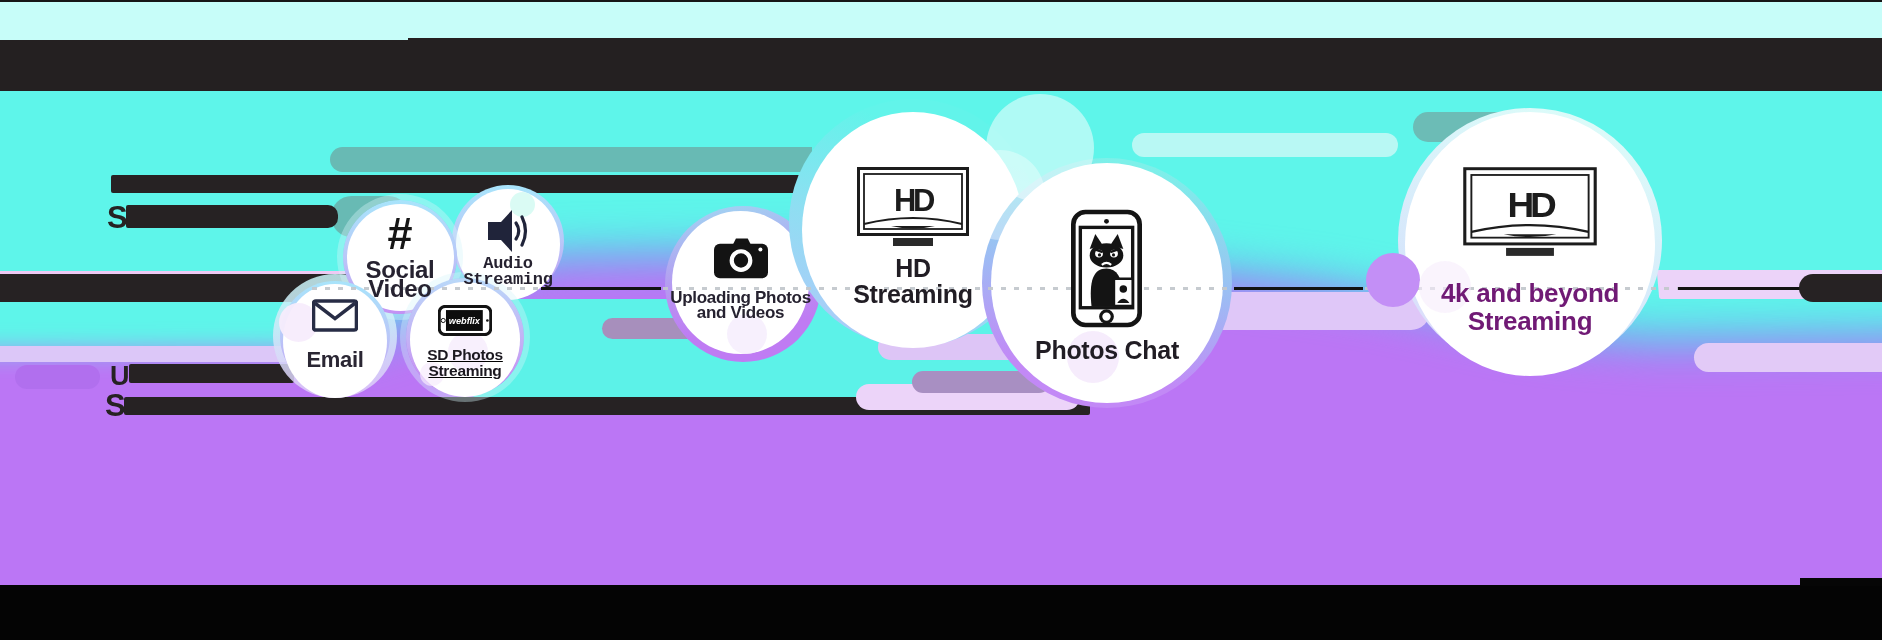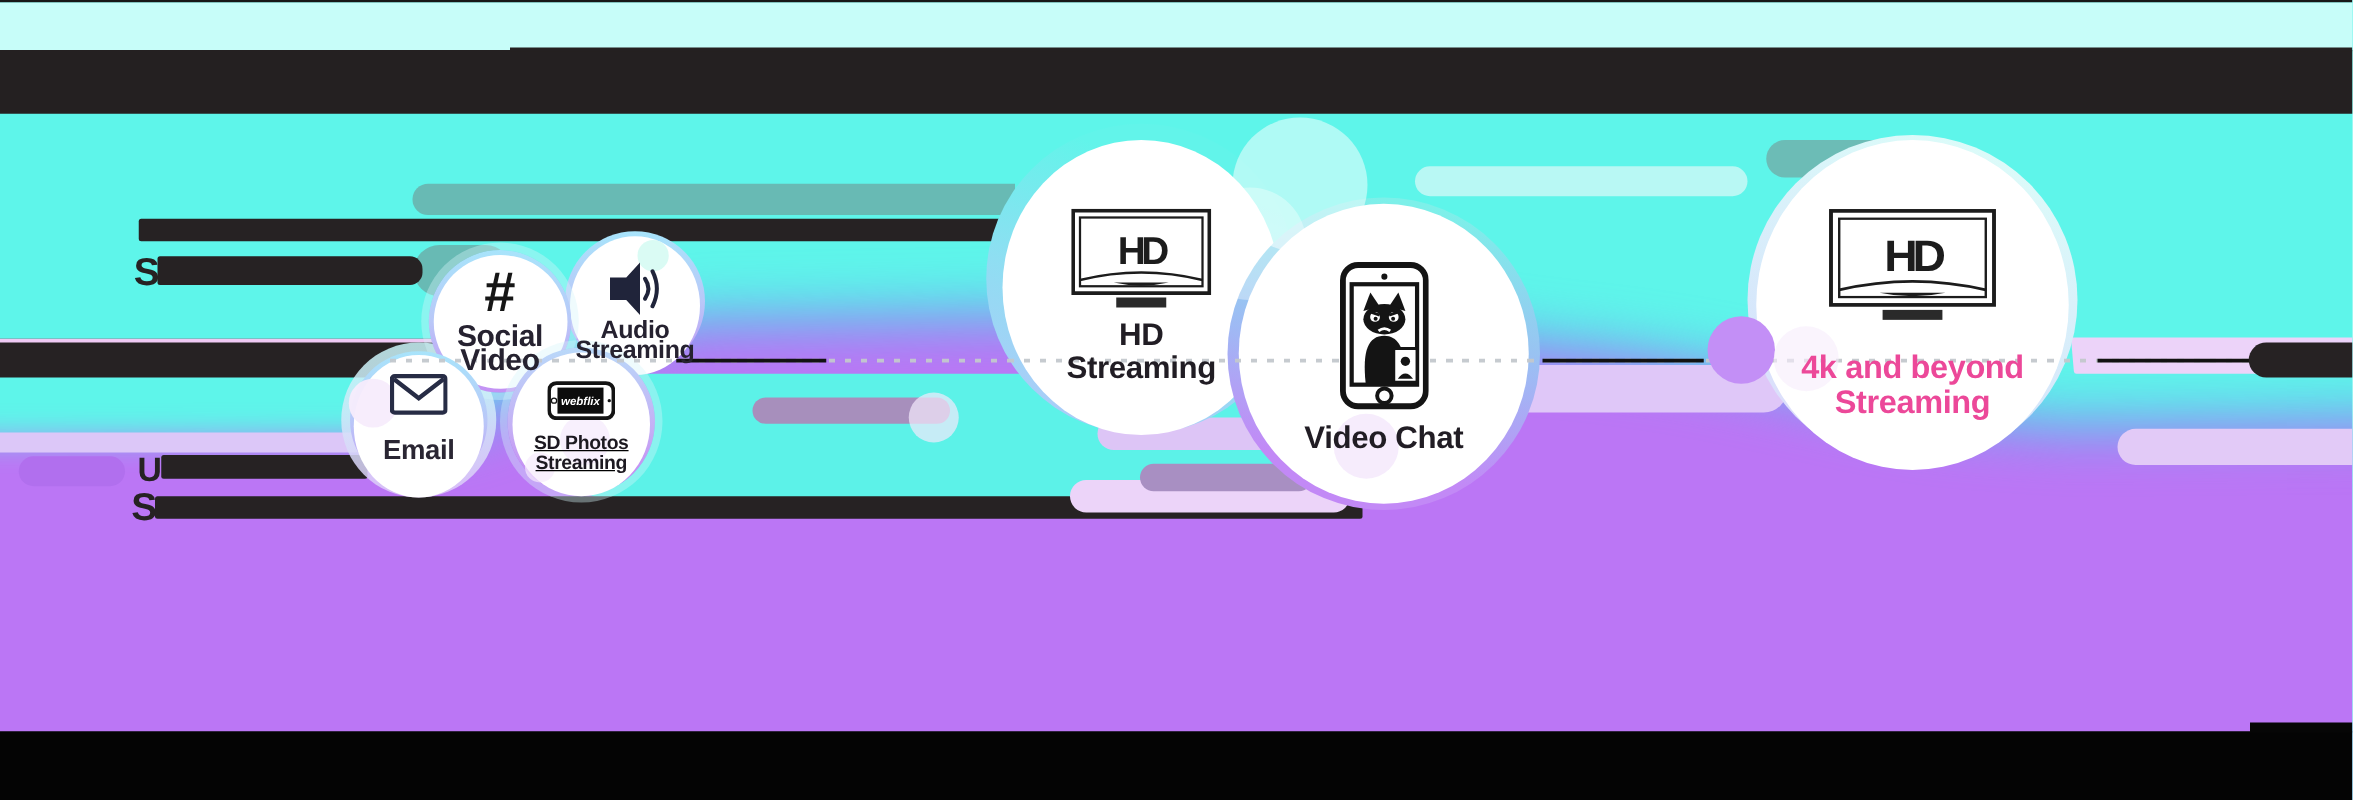--- a/index.html
+++ b/index.html
@@ -78,21 +78,21 @@
   #b-social { left:343px; top:200px; width:114px; height:114px;
               background:linear-gradient(180deg,#a8e4fb 0%,#b9c8f8 50%,#c490f4 100%); }
   #b-social .core { left:3.5px; top:3.5px; width:107px; height:107px; }
   #b-social .hash { position:relative; z-index:2; font-size:45px; font-weight:800; color:#161616; line-height:0.78; }
   #b-social .label { font-size:24px; line-height:19px; margin-top:9px; }
 
   
   #b-audio { left:452px; top:185px; width:112px; height:112px;
              background:linear-gradient(180deg,#a8e4fb 0%,#b9c8f8 50%,#c490f4 100%); }
   #b-audio .core { left:4px; top:4px; width:104px; height:104px; padding-top:7px; }
-  #b-audio .label { font-size:20px; line-height:16.5px; margin-top:2px; }
+  #b-audio .label { font-size:17px; line-height:16.5px; margin-top:2px;font-family:Liberation Mono, monospace; }
 
   
   #b-sd { left:406px; top:278px; width:118px; height:118px;
           background:linear-gradient(180deg,#b9d9f9 0%,#c4aff5 55%,#c77ff2 100%); }
   #b-sd .core { left:4px; top:4px; width:110px; height:110px; padding-top:5px;text-decoration:underline; }
   #b-sd .label { font-size:15.5px; line-height:16.5px; font-weight:800; color:#1c1920; margin-top:11px; }
 
   
   #b-upload { left:665px; top:206px; width:156px; height:156px;
               background:linear-gradient(170deg,#9fd9f2 0%,#b795f1 48%,#bf7bf3 75%); }
@@ -109,21 +109,21 @@
   #b-vc { left:982px; top:158px; width:250px; height:250px;
           background:linear-gradient(190deg,#7df0e9 8%,#9fb9f4 50%,#c289f6 82%); }
   #b-vc .core { left:9px; top:5px; width:232px; height:232px; padding-top:8px; }
   #b-vc .label { font-size:25px; font-weight:600; color:#211d24; margin-top:8px; }
 
   
   #b-4k { left:1398px; top:108px; width:264px; height:264px;
           background:linear-gradient(200deg,#dcfcf9 8%,#d6e5fb 70%,#e2d9fb 95%); }
   #b-4k .core { left:7px; top:4px; width:250px; height:250px; padding-top:14px; }
   #b-4k .icon { height:98px; }
-  #b-4k .label { font-size:26px; line-height:28px; font-weight:600; color:#ec4899; margin-top:14px; }
+  #b-4k .label { font-size:26px; line-height:28px; font-weight:600; color:#701a75; margin-top:14px; }
 
   
   .dotline { left:312px; top:287px; width:1570px; height:2.5px;
              background:repeating-linear-gradient(90deg,#c3c8cd 0 5px, rgba(0,0,0,0) 5px 13px);
              opacity:0.95; }
   .solid-seg { background:#121212; height:2.6px; }
   .seg-1 { left:541px;  top:287px; width:120px; }
   .seg-2 { left:1234px; top:287px; width:129px; height:3px; }
   .seg-3 { left:1678px; top:287px;  width:124px; }
   .black-pill-right { left:1799px; top:274px; width:103px; height:28px; background:#262223; border-radius:14px 0 0 14px; }
@@ -187,20 +187,36 @@
   <div class="bar-letter letter-ul-1">U</div>
   <div class="bar bar-ul-1"></div>
   <div class="bar-letter letter-ul-2">S</div>
   <div class="bar bar-ul-2"></div>
 
   <div class="pill pill-lav-vc"></div>
   <div class="pill pill-mauve-2"></div>
 
   <div class="email-halo"></div>
 
+  <div class="bubble" id="b-upload">
+    <div class="core">
+      <div class="content">
+        <svg class="icon" width="54" height="42" viewBox="0 0 64 48">
+          <path d="M22 9 L26 1 H40 L44 9 Z" fill="#131313"></path>
+          <rect x="0" y="7" width="64" height="41" rx="7" fill="#131313"></rect>
+          <circle cx="32" cy="27" r="11" fill="none" stroke="#ffffff" stroke-width="5"></circle>
+          <circle cx="55" cy="14" r="2.4" fill="#ffffff"></circle>
+        </svg>
+        <div class="label">
+          <div>Uploading Photos</div>
+          <div>and Videos</div>
+        </div>
+      </div>
+    </div>
+  </div>
 
   <div class="bubble" id="b-hd">
     <div class="core">
       <div class="content">
         <svg class="icon" width="112" height="86" viewBox="0 0 112 86">
           <rect x="1.5" y="1.5" width="109" height="66" fill="#ffffff" stroke="#1c1c1c" stroke-width="3"></rect>
           <rect x="7" y="7" width="98" height="55" fill="none" stroke="#1c1c1c" stroke-width="1.8"></rect>
           <text x="56" y="44" text-anchor="middle" font-family="Liberation Sans, DejaVu Sans, sans-serif" font-size="31" font-weight="800" letter-spacing="-3.5" fill="#1c1c1c">HD</text>
           <path d="M7 57 Q 56 45 105 57" fill="none" stroke="#1c1c1c" stroke-width="2"></path>
           <path d="M34 59 Q 56 64 78 59 Q 56 59 34 59 Z" fill="#1c1c1c"></path>
@@ -291,21 +307,21 @@
           <circle cx="30.5" cy="48.5" r="1.7" fill="#141414"></circle>
           <circle cx="45.5" cy="48.5" r="1.7" fill="#141414"></circle>
           <path d="M24 42 L34 45.5" stroke="#141414" stroke-width="2.6"></path>
           <path d="M52 42 L42 45.5" stroke="#141414" stroke-width="2.6"></path>
           <path d="M33 59 Q 38 55 43 59" fill="none" stroke="#ffffff" stroke-width="2.4"></path>
           <rect x="46" y="74" width="20" height="29" rx="1.5" fill="#ffffff" stroke="#141414" stroke-width="2.6"></rect>
           <circle cx="56" cy="85" r="4" fill="#141414"></circle>
           <path d="M49.5 100 Q 56 91 62.5 100 Z" fill="#141414"></path>
         </svg>
         <div class="label">
-          <div>Video Chat</div>
+          <div>Photos Chat</div>
         </div>
       </div>
     </div>
   </div>
 
   <div class="bubble" id="b-4k">
     <div class="core">
       <div class="content">
         <svg class="icon" width="134" height="98" viewBox="0 0 112 86" preserveAspectRatio="none">
           <rect x="1.5" y="1.5" width="109" height="66" fill="#ffffff" stroke="#1c1c1c" stroke-width="2.6"></rect>

